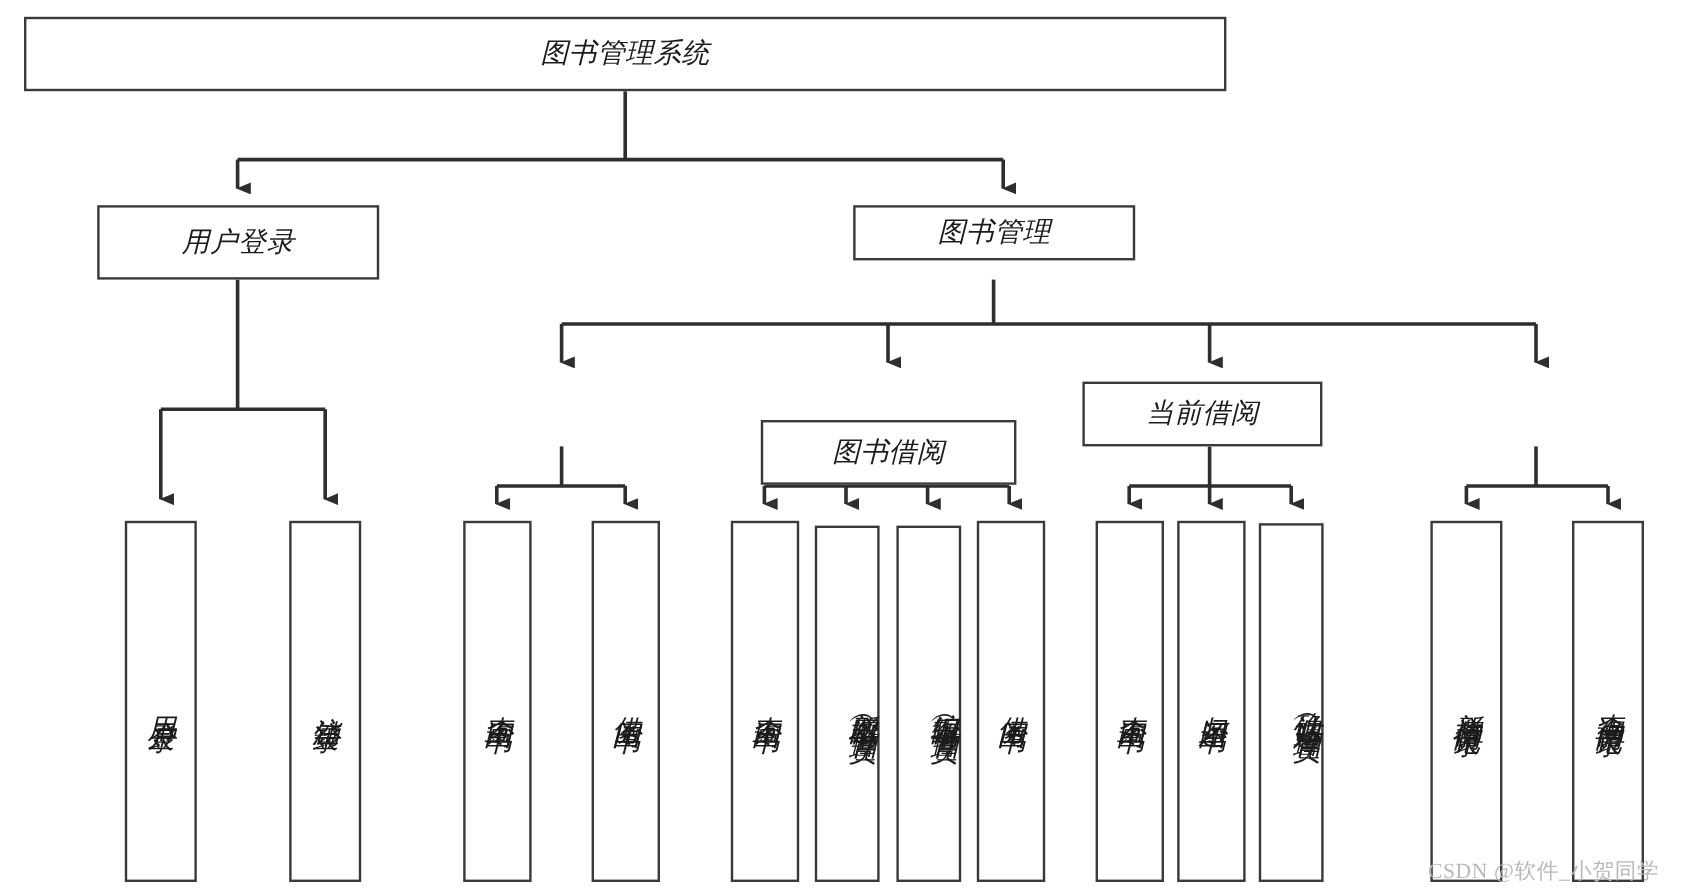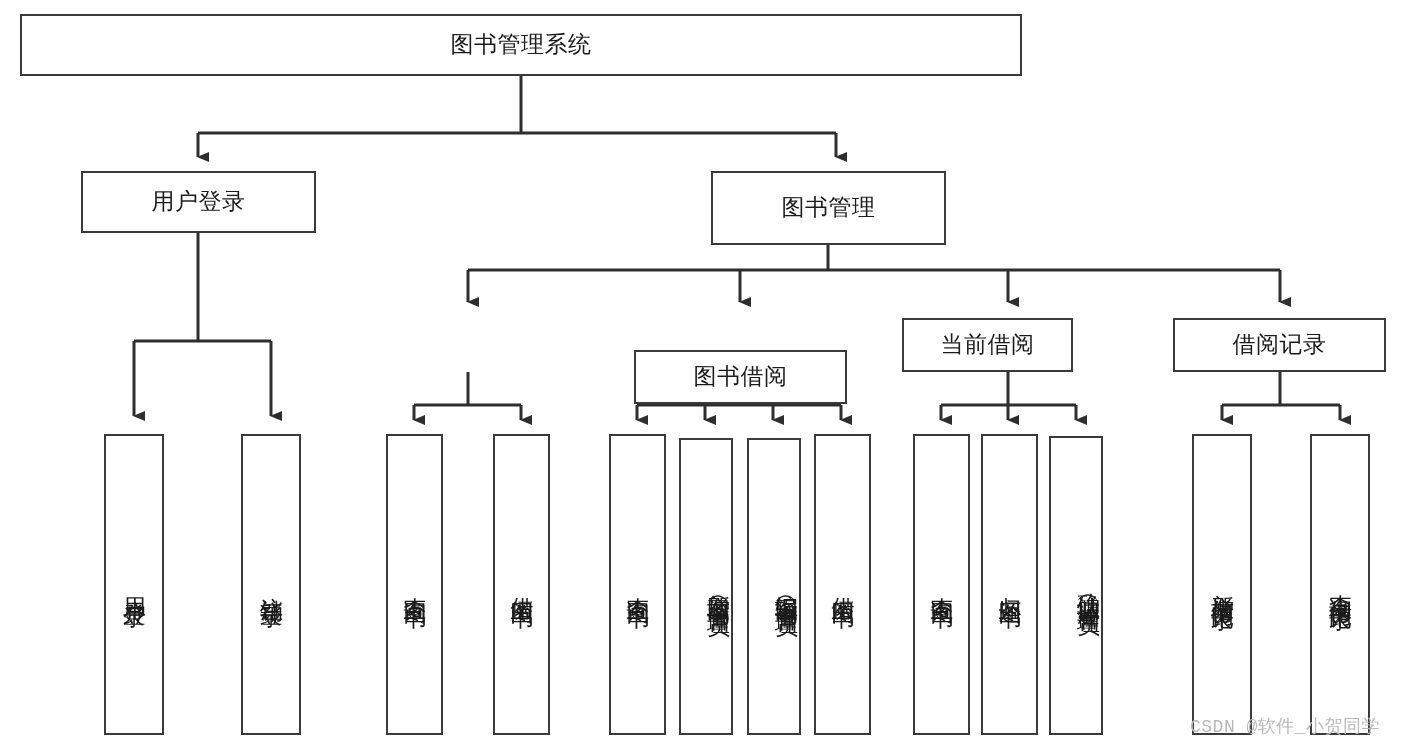--- a/index.html
+++ b/index.html
@@ -51,28 +51,29 @@
     align-items: flex-start;
     justify-content: center;
     padding-top: 6px;
   }
   .node.vert.mid {
     align-items: center;
     padding-top: 0;
   }
   .node-label {
     display: block;
+    font-style: italic;
   }
   #watermark {
     position: absolute;
     left: 1190px;
     top: 714px;
     font-size: 18px;
     color: #b9b9b9;
-    font-family: Liberation Mono, monospace;
+    font-family: Liberation Serif, serif;
     white-space: nowrap;
     letter-spacing: 0.5px;
   }
 </style>
 </head>
 <body>
 
 <div id="diagram-root">
 
   <svg id="edges" viewBox="0 0 1405 747" xmlns="http://www.w3.org/2000/svg">
@@ -129,36 +130,33 @@
   </svg>
 
   <div class="node horiz" style="left:20px; top:14px; width:1002px; height:62px;">
     <span class="node-label">图书管理系统</span>
   </div>
 
   <div class="node horiz" style="left:81px; top:171px; width:235px; height:62px;">
     <span class="node-label">用户登录</span>
   </div>
 
-  <div class="node horiz" style="left:711px; top:171px; width:235px; height:74px;align-items:center;">
+  <div class="node horiz" style="left:711px; top:171px; width:235px; height:46px;align-items:center;">
     <span class="node-label">图书管理</span>
   </div>
 
 
   <div class="node horiz" style="left:634px; top:318px; width:213px; height:54px;margin-top:32px;">
     <span class="node-label">图书借阅</span>
   </div>
 
-  <div class="node horiz" style="left:902px; top:318px; width:171px; height:54px;">
+  <div class="node horiz" style="left:902px; top:318px; width:200px; height:54px;">
     <span class="node-label">当前借阅</span>
   </div>
 
-  <div class="node horiz" style="left:1173px; top:318px; width:213px; height:54px;">
-    <span class="node-label">借阅记录</span>
-  </div>
 
   <div class="node vert mid" style="left:104px; top:434px; width:60px; height:301px;">
     <span class="node-label">用户登录</span>
   </div>
 
   <div class="node vert mid" style="left:241px; top:434px; width:60px; height:301px;">
     <span class="node-label">注销登录</span>
   </div>
 
   <div class="node vert mid" style="left:386px; top:434px; width:57px; height:301px;">

